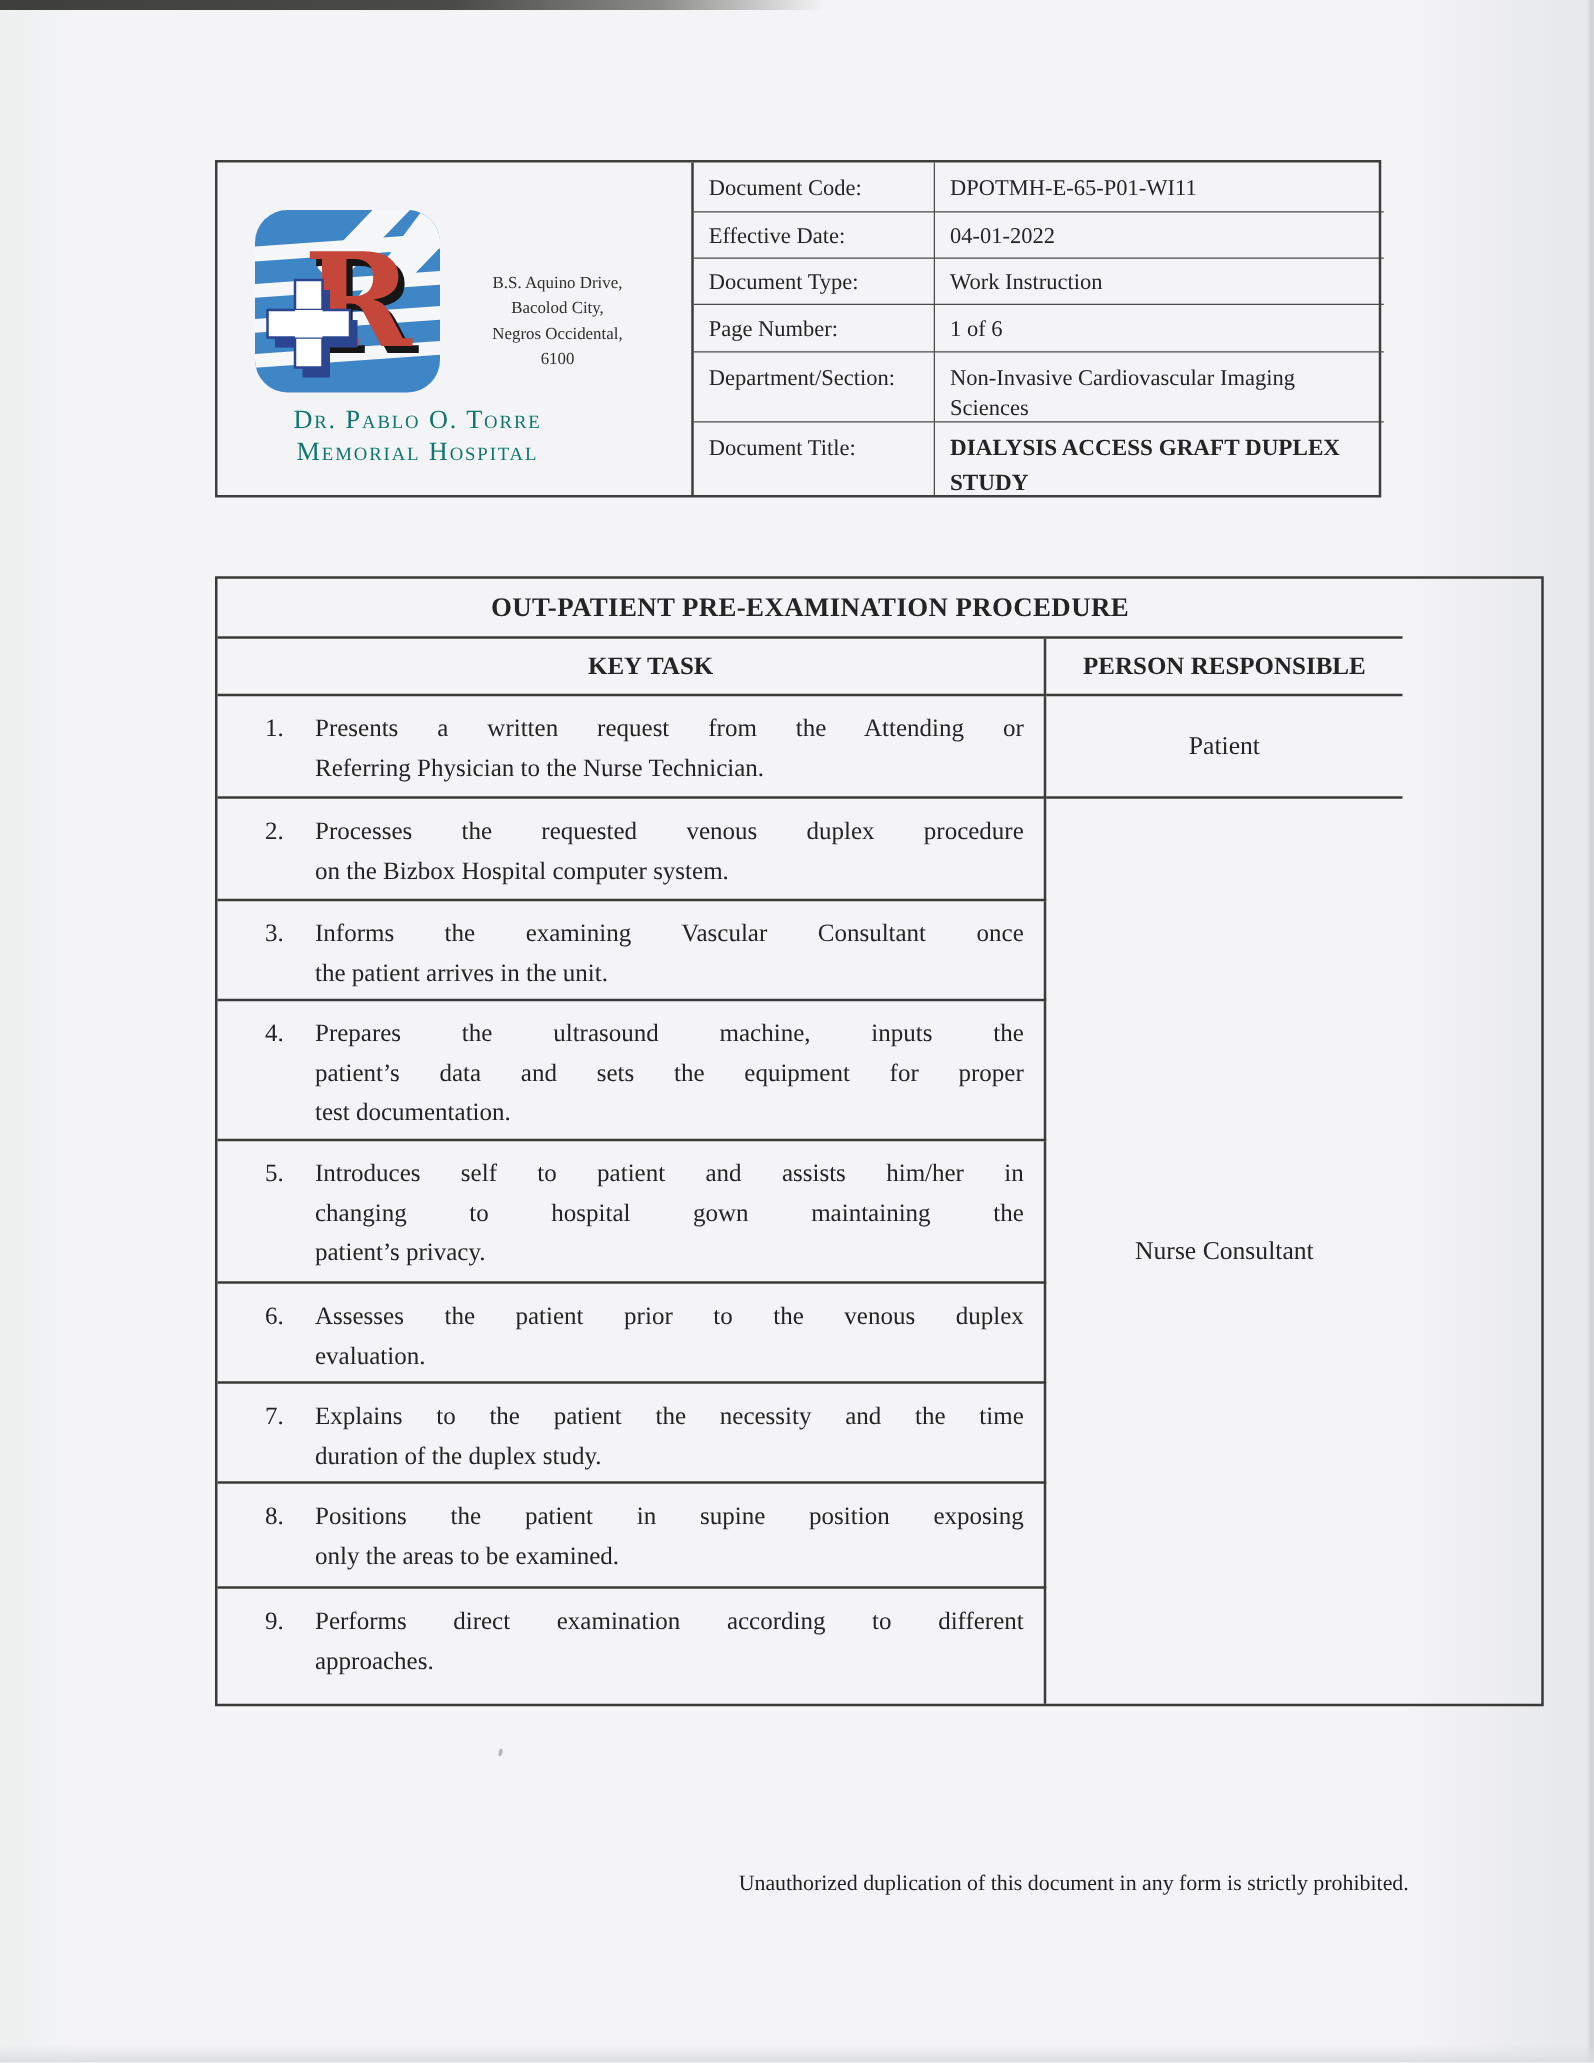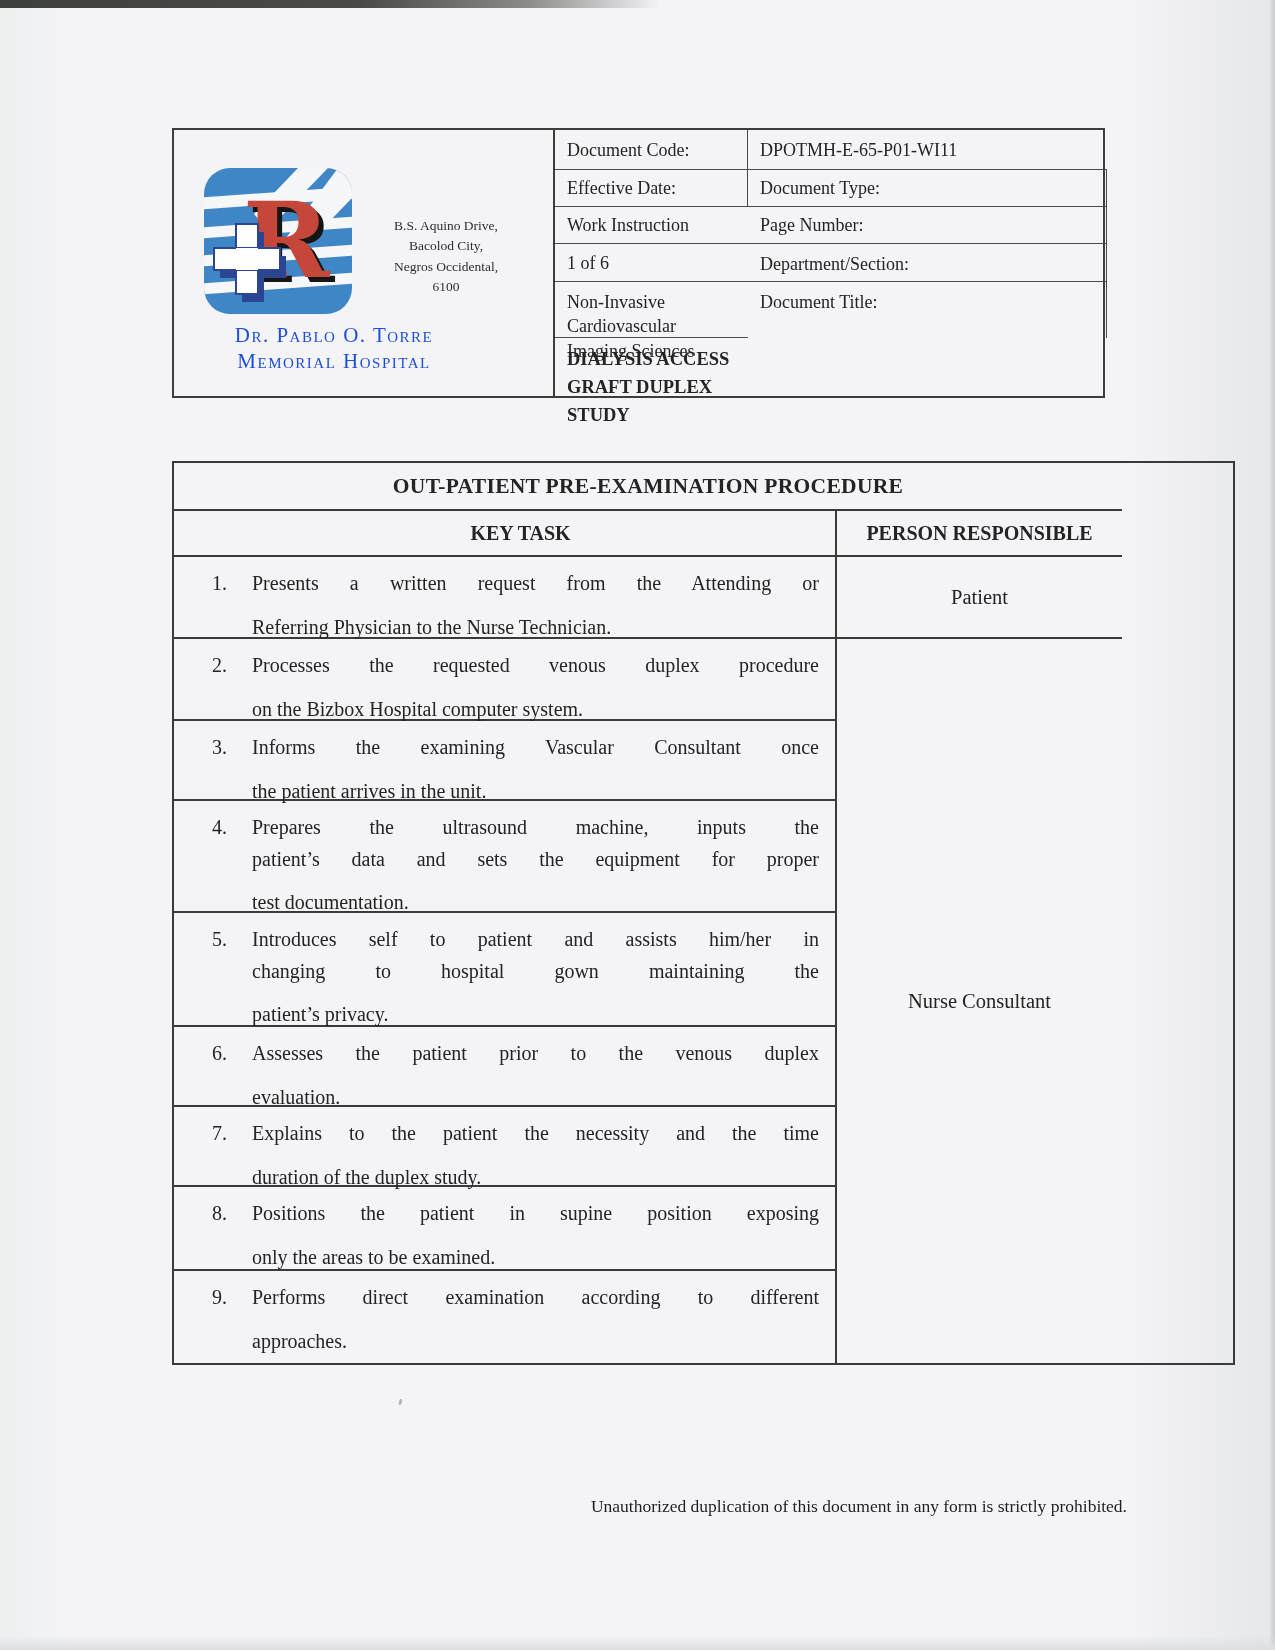--- a/index.html
+++ b/index.html
@@ -54,21 +54,21 @@
   .h-value.title-val{font-weight:bold;font-size:18.5px;line-height:1.5;padding-top:8px;}
   .h-label.pad-top,.h-value.pad-top{padding-top:8px;}
 
   .logo-box{position:absolute;left:28px;top:36px;width:152px;height:150px;}
   .addr{
     position:absolute;left:192px;top:86px;width:160px;
     text-align:center;font-size:13.5px;line-height:1.5;color:#2e2e2c;
   }
   .hosp-name{
     position:absolute;left:0px;top:192px;width:320px;
-    text-align:center;color:#1d4ed8;
+    text-align:center;color:#0f766e;
     font-variant:small-caps;letter-spacing:1.5px;
     font-size:21px;line-height:1.25;
   }
 
   
   .ptable{
     position:absolute;left:172px;top:461px;width:1063px;
     display:grid;
     grid-template-columns:663px 285px;
     grid-template-rows:48px 46px 82px 82px 80px 112px 114px 80px 80px 84px 92px;
@@ -93,21 +93,21 @@
     border-right:2px solid #3a3a38;border-bottom:2px solid #3a3a38;
     box-sizing:border-box;
     display:flex;align-items:flex-start;
     padding:11px 16px 8px 38px;
     font-size:20px;line-height:1.58;
   }
   .pt-task.lastrow{border-bottom:none;}
   .pt-num{width:40px;flex:0 0 40px;}
   .pt-lines{flex:1;}
   .pt-line{display:block;text-align:justify;text-align-last:justify;}
-  .pt-line:last-child{text-align-last:left;margin-top:12px;}
+  .pt-line:last-child{text-align-last:left;}
   .pt-person{
     grid-column:2;
     display:flex;align-items:center;justify-content:center;
     font-size:20.5px;
     box-sizing:border-box;
   }
   .pt-person.single{grid-row:3;border-bottom:2px solid #3a3a38;}
   .pt-person.merged{grid-row:4 / span 8;}
 
   
@@ -165,20 +165,21 @@
     <div class="hosp-name">
       <span>Dr. Pablo O. Torre</span><br>
       <span>Memorial Hospital</span>
     </div>
   </div>
 
   <div class="h-label vc">Document Code:</div>
   <div class="h-value vc">DPOTMH-E-65-P01-WI11</div>
 
   <div class="h-label vc">Effective Date:</div>
+  <div class="h-value vc">04-01-2022</div>
 
   <div class="h-label vc">Document Type:</div>
   <div class="h-value vc">Work Instruction</div>
 
   <div class="h-label vc">Page Number:</div>
   <div class="h-value vc">1 of 6</div>
 
   <div class="h-label pad-top">Department/Section:</div>
   <div class="h-value pad-top">Non-Invasive Cardiovascular Imaging Sciences</div>
 

